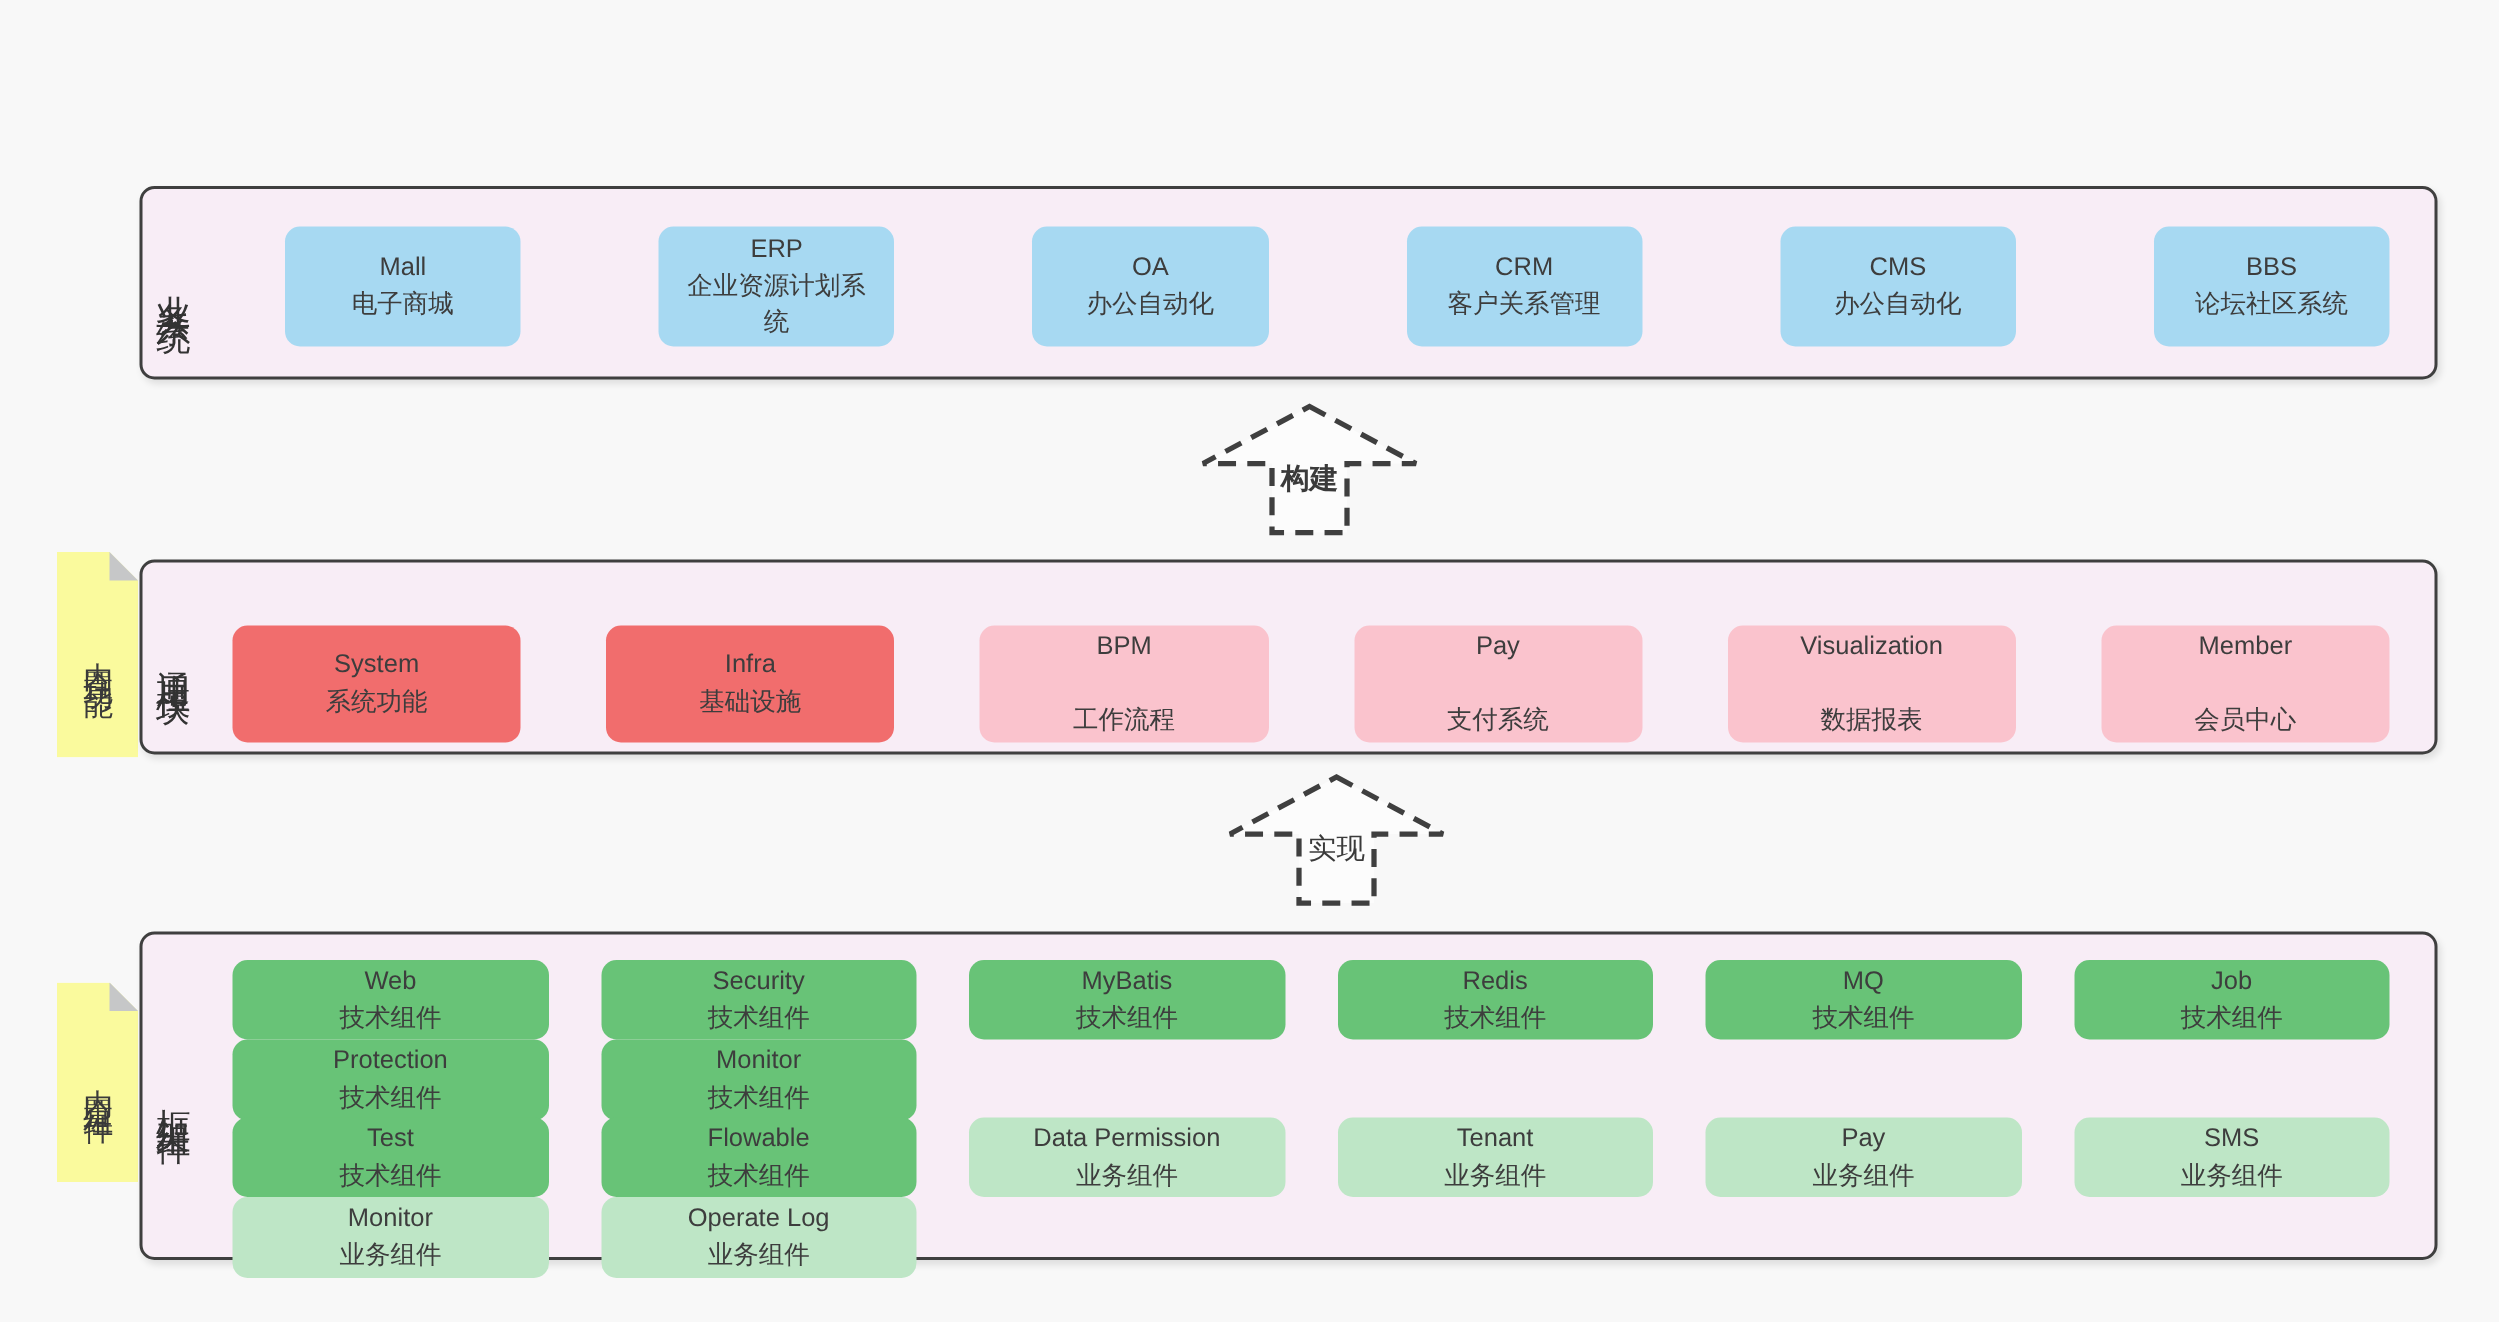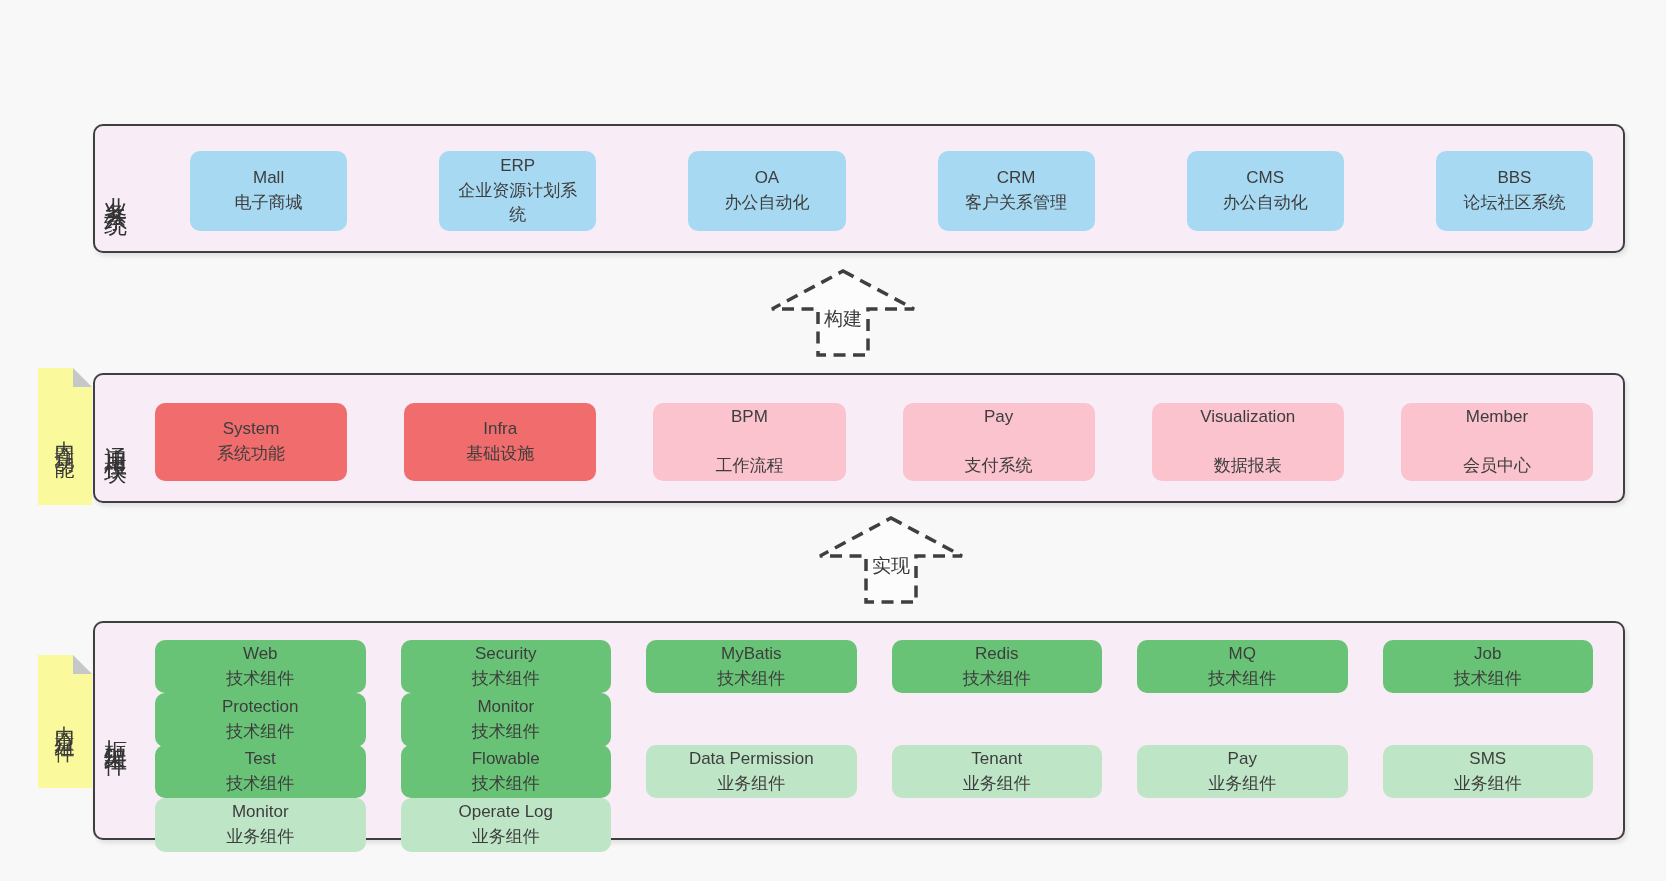--- a/index.html
+++ b/index.html
@@ -22,21 +22,21 @@
   .layer-3 { top:621px; height:219px; }
   .side-label {
     position:absolute; left:9px; top:50%; transform:translateY(-50%);
     writing-mode:vertical-rl; text-orientation:upright;
     letter-spacing:5px; font-size:23px; color:#333; line-height:1;
   }
   .row { position:absolute; left:60px; right:30px; display:grid; }
   .cols6 { grid-template-columns:repeat(6,1fr); column-gap:57px; }
   .cols8 { grid-template-columns:repeat(6,1fr); column-gap:35px; }
   .row-a1 { top:25px; height:80px; }
-  .row-b1 { top:28px; height:78px; }
+  .row-b1 { top:42px; height:78px; }
   .row-c1 { top:17px; height:81px; }
   .row-c2 { top:122px; height:82px; }
   .box {
     border-radius:10px; box-sizing:border-box; padding:2px 13px;
     display:flex; flex-direction:column; justify-content:center; align-items:center;
     text-align:center; font-size:17px; line-height:1.45; color:#3d3d3d;
   }
   .box.blue        { background:var(--blue,#a7d9f2);margin-left:35px; }
   .box.red         { background:var(--red,#f16d6d); }
   .box.pink        { background:var(--pink,#fac3cd);justify-content:space-between; }
@@ -49,21 +49,21 @@
     display:flex; align-items:center; justify-content:center;
   }
   .note-2 { top:368px; height:137px; }
   .note-3 { top:655px; height:133px; }
   .note-fold { position:absolute; top:0; right:0; width:19px; height:19px; background:var(--fold,#c6c7c8); }
   .note-text {
     writing-mode:vertical-rl; text-orientation:upright;
     letter-spacing:6px; font-size:20px; color:#3a3a3a; line-height:1;
   }
   .arrow { position:absolute; width:150px; height:90px; }
-  .arrow-1 { left:768px; top:268px; }
+  .arrow-1 { left:798px; top:268px;font-weight:bold; }
   .arrow-2 { left:816px; top:515px; }
   .arrow svg { display:block; width:100%; height:100%; }
   .arrow-label {
     position:absolute; left:50%; top:42%; transform:translateX(-50%);
     background:#fcfcfc; padding:0 2px; font-size:19px; color:#3a3a3a; white-space:nowrap;
   }
 </style>
 </head>
 <body>
 

